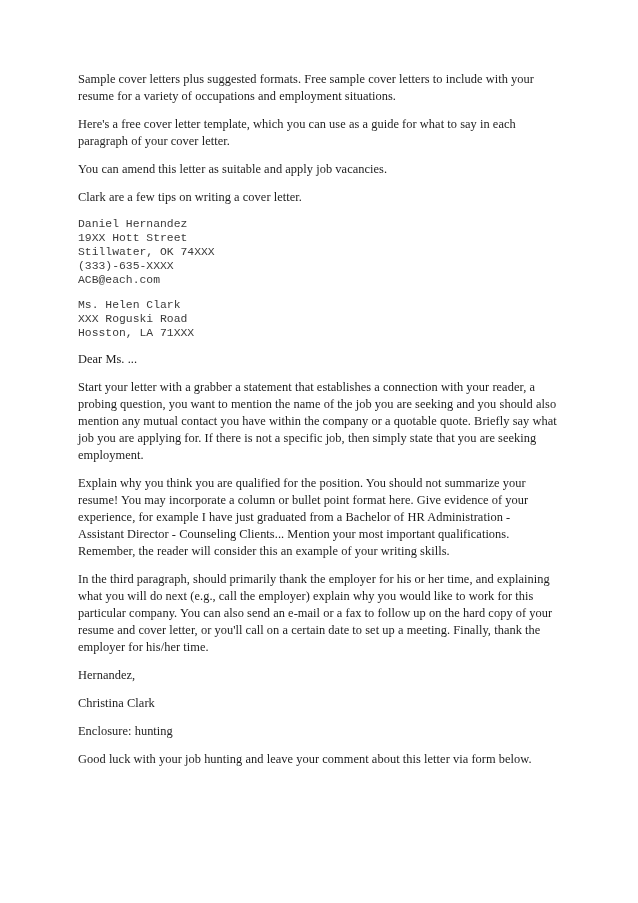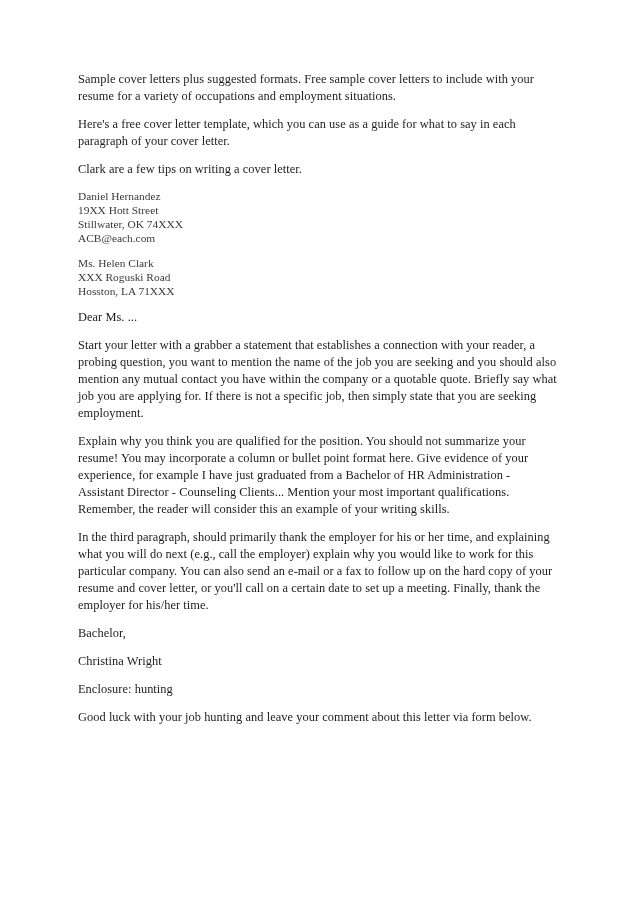--- a/index.html
+++ b/index.html
@@ -17,59 +17,61 @@
     overflow: hidden;
   }
   .serif {
     font-family: "Liberation Serif", serif;
     font-size: 12.4px;
     line-height: 17px;
     color: #1c1c1c;
     letter-spacing: 0.05px;
   }
   .sans {
-    font-family: Liberation Serif, serif;
+    font-family: Liberation Mono, monospace;
     font-size: 11.4px;
     line-height: 14px;
     color: #3a3a3a;
   }
   p, .addr-line {
     margin: 0;
     padding: 0;
   }
   .para   { margin: 0 0 11px 0; }
   .block  { margin: 0 0 11px 0; }
 </style>
 </head>
 <body>
 
 <div class="page">
 
   <p class="serif para">Sample cover letters plus suggested formats. Free sample cover letters to include with your resume for a variety of occupations and employment situations.</p>
   <p class="serif para">Here's a free cover letter template, which you can use as a guide for what to say in each paragraph of your cover letter.</p>
+  <p class="serif para">You can amend this letter as suitable and apply job vacancies.</p>
   <p class="serif para">Clark are a few tips on writing a cover letter.</p>
 
   <div class="sans block">
     <div class="addr-line">Daniel Hernandez</div>
     <div class="addr-line">19XX Hott Street</div>
     <div class="addr-line">Stillwater, OK 74XXX</div>
+    <div class="addr-line">(333)-635-XXXX</div>
     <div class="addr-line">ACB@each.com</div>
   </div>
 
 
   <div class="sans block">
     <div class="addr-line">Ms. Helen Clark</div>
     <div class="addr-line">XXX Roguski Road</div>
     <div class="addr-line">Hosston, LA 71XXX</div>
   </div>
 
   <p class="serif para">Dear Ms. ...</p>
 
   <p class="serif para">Start your letter with a grabber a statement that establishes a connection with your reader, a probing question, you want to mention the name of the job you are seeking and you should also mention any mutual contact you have within the company or a quotable quote. Briefly say what job you are applying for. If there is not a specific job, then simply state that you are seeking employment.</p>
   <p class="serif para">Explain why you think you are qualified for the position. You should not summarize your resume! You may incorporate a column or bullet point format here. Give evidence of your experience,  for example I have just graduated from a Bachelor of HR Administration - Assistant Director - Counseling Clients... Mention your most important qualifications. Remember, the reader will consider this an example of your writing skills.</p>
   <p class="serif para">In the third paragraph, should primarily thank the employer for his or her time, and explaining what you will do next (e.g., call the employer) explain why you would like to work for this particular company. You can also send an e-mail or a fax to follow up on the hard copy of your resume and cover letter, or you'll call on a certain date to set up a meeting. Finally, thank the employer for his/her time.</p>
 
-  <p class="serif para">Bachelor,</p>
-  <p class="serif para">Christina Wright</p>
+  <p class="serif para">Hernandez,</p>
+  <p class="serif para">Christina Clark</p>
   <p class="serif para">Enclosure: hunting</p>
   <p class="serif para">Good luck with your job hunting and leave your comment about this letter via form below.</p>
 
 </div>
 
 </body></html>

